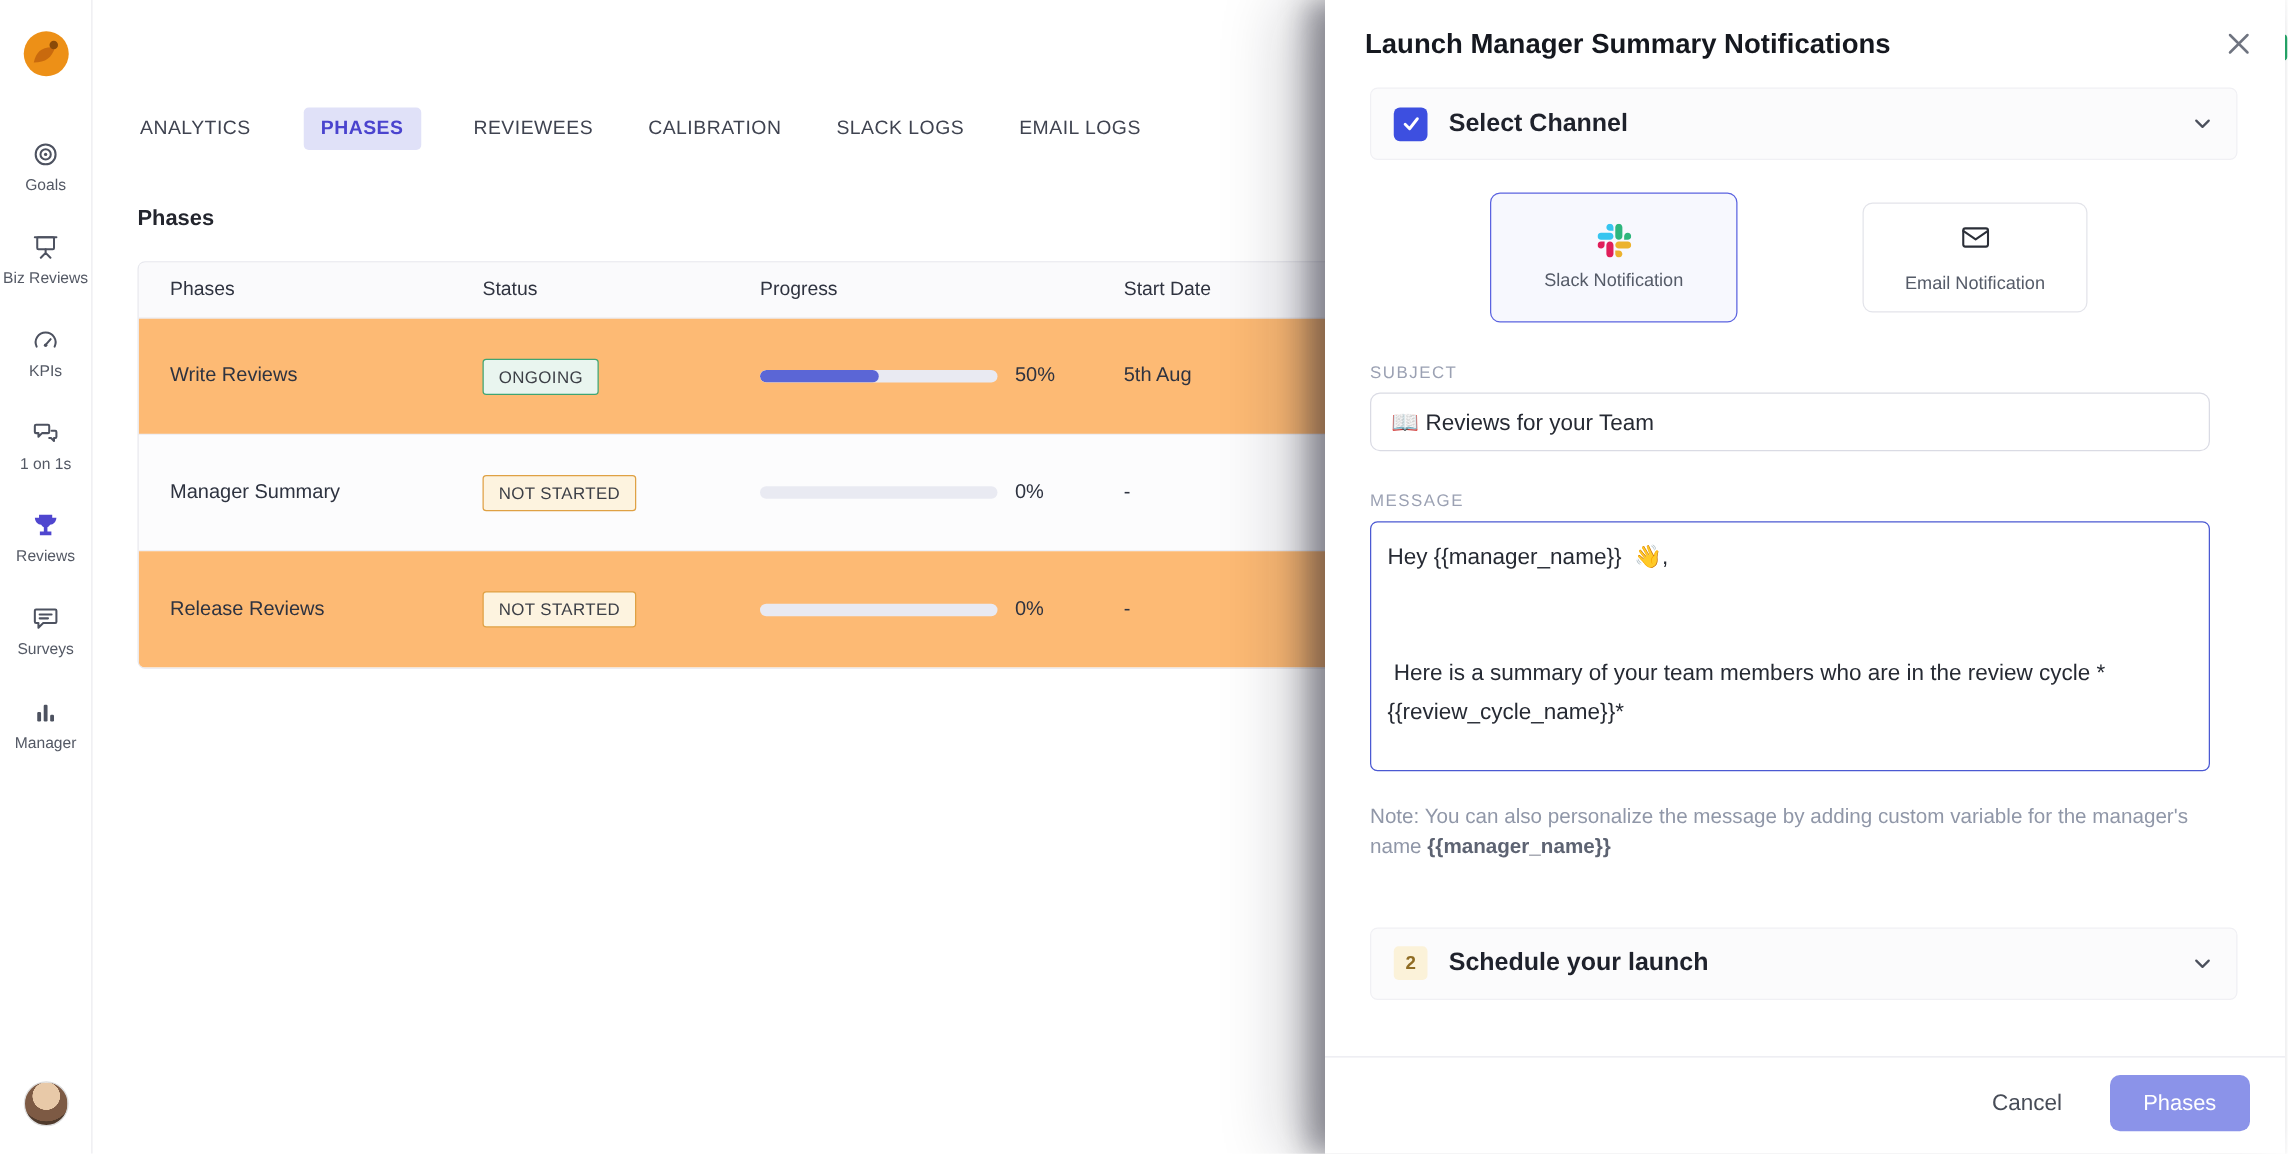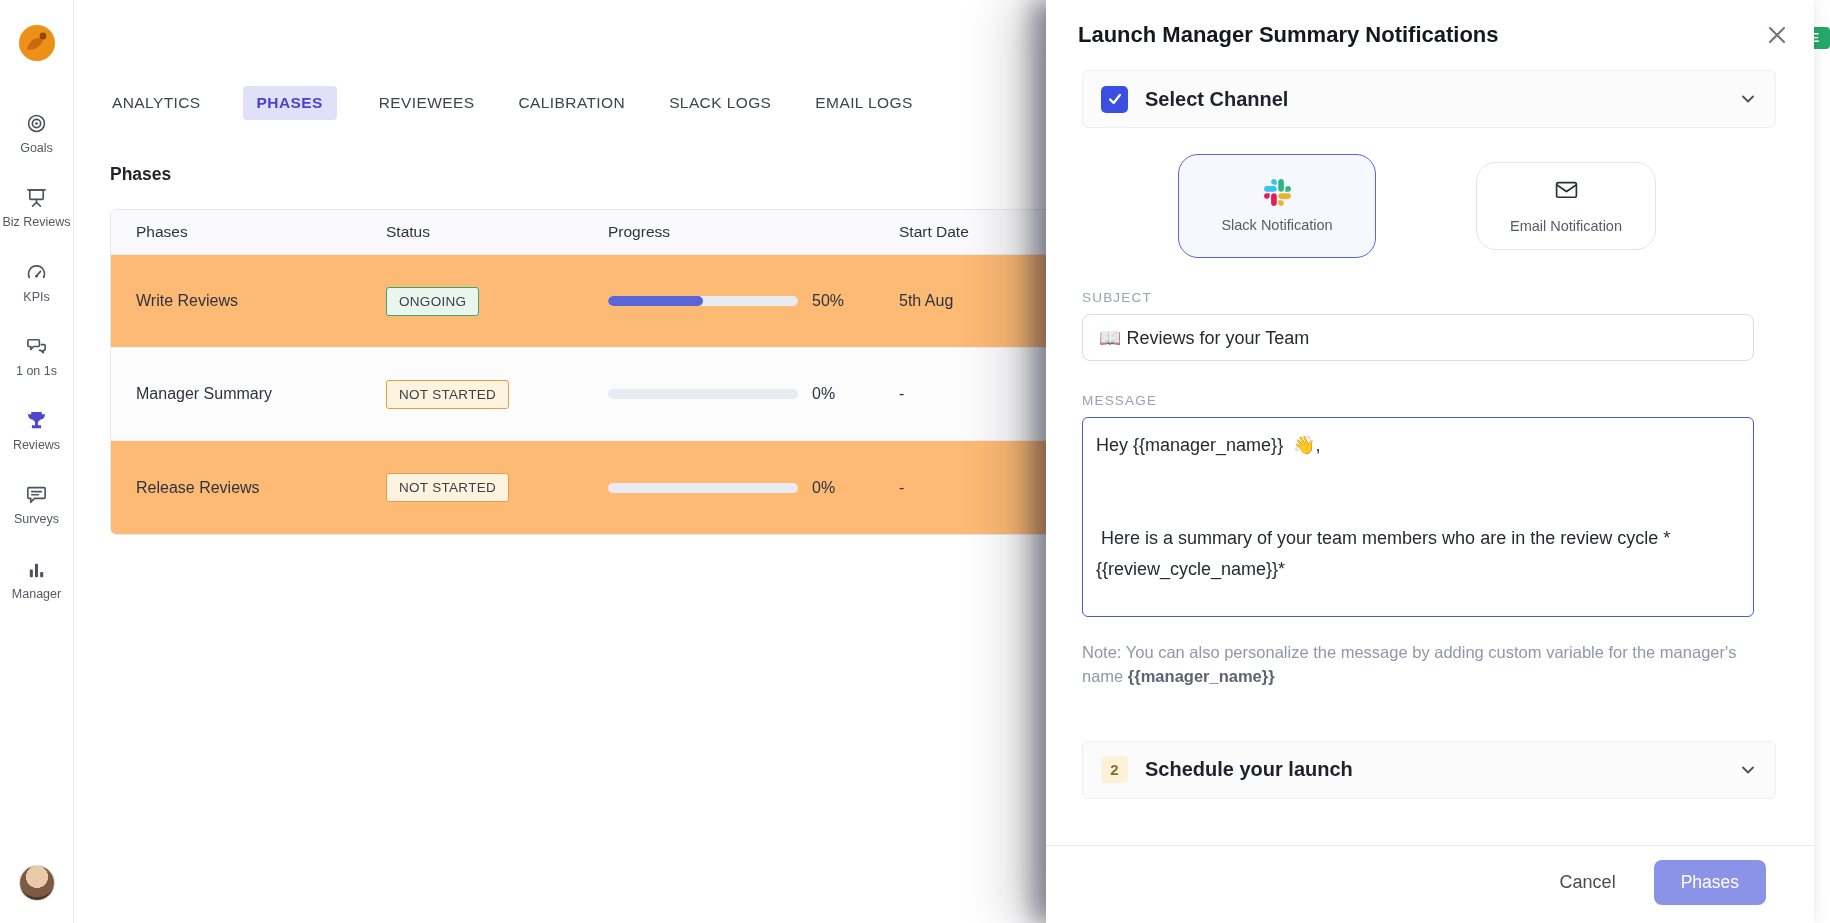--- a/index.html
+++ b/index.html
@@ -61,21 +61,21 @@
   .status-ongoing { background: #e9f5ef; border: 1px solid #3fa573; }
   .status-not-started { background: #fdf3df; border: 1px solid #dfa144; }
   .progress-wrap { display: flex; align-items: center; gap: 14px; }
   .progress-track { width: 190px; height: 10px; border-radius: 5px; background: #e9eaf2; overflow: hidden; }
   .progress-fill { height: 100%; border-radius: 5px; background: #5b66d6; }
   .progress-label { font-size: 16px; color: #2e3340; }
   .cell-date { font-size: 16px; color: #2e3340; }
 
   
   .modal {
-    position: absolute; top: 0; right: 16px; width: 768px; height: 923px;
+    position: absolute; top: 0; right: 2px; width: 768px; height: 923px;
     background: #fff; z-index: 20; display: flex; flex-direction: column;
     box-shadow: -14px 0 22px rgba(18,18,35,.42), -34px 0 48px rgba(18,18,35,.18);
   }
   .modal-header { display: flex; align-items: flex-start; justify-content: space-between; padding: 22px 24px 14px 32px; }
   .modal-title { font-size: 22px; font-weight: 700; color: #15181f; }
   .close-btn { cursor: pointer; width: 22px; height: 22px; margin-top: 4px; }
   .close-btn svg { width: 18px; height: 18px; stroke: #6f7480; stroke-width: 2; stroke-linecap: round; }
   .modal-body { flex: 1; overflow-y: auto; padding: 8px 38px 10px 36px; }
 
   .panel {
@@ -85,21 +85,21 @@
   }
   .panel-title { font-size: 20px; font-weight: 700; color: #1f222c; }
   .checkbox { width: 27px; height: 27px; border-radius: 5px; background: #3d4fe0; display: flex; align-items: center; justify-content: center; cursor: pointer; flex-shrink: 0; }
   .checkbox svg { width: 16px; height: 16px; stroke: #fff; stroke-width: 2.6; fill: none; stroke-linecap: round; stroke-linejoin: round; }
   .chevron { margin-left: auto; width: 18px; height: 18px; cursor: pointer; }
   .chevron svg { width: 18px; height: 18px; stroke: #4b505c; stroke-width: 1.8; fill: none; stroke-linecap: round; stroke-linejoin: round; }
 
   .channels { display: flex; align-items: center; gap: 100px; margin: 26px 0 0 96px; }
   .channel-card {
     display: flex; flex-direction: column; align-items: center; justify-content: center; gap: 11px;
-    border-radius: 20px; cursor: pointer; background: #fff; border: 1px solid #e3e4ea;
+    border-radius: 8px; cursor: pointer; background: #fff; border: 1px solid #e3e4ea;
   }
   .channel-card.slack { width: 198px; height: 104px; border: 1.5px solid #5b63e0; background: #f7f8fe; }
   .channel-card.email { width: 180px; height: 88px; }
   .channel-label { font-size: 14.5px; color: #555b68; }
   .slack-logo { width: 27px; height: 27px; }
   .email-ic svg { width: 25px; height: 25px; stroke: #2b2f38; stroke-width: 1.6; fill: none; stroke-linecap: round; stroke-linejoin: round; }
 
   .field-label { margin-top: 32px; font-size: 13.5px; letter-spacing: 1.2px; color: #9ba1b3; font-weight: 500; }
   .subject-input {
     margin-top: 9px; width: calc(100% - 22px); height: 47px;
@@ -115,21 +115,21 @@
   .note { margin-top: 20px; width: calc(100% - 22px); font-size: 16.5px; line-height: 1.45; color: #9097a8; }
   .note b { font-weight: 700; color: #5d6372; }
 
   .schedule-panel { margin-top: 52px; margin-bottom: 30px; }
   .step-badge {
     width: 27px; height: 27px; border-radius: 4px; background: #fbf2d9; color: #8f6c23;
     display: flex; align-items: center; justify-content: center; font-size: 15px; font-weight: 600; flex-shrink: 0;
   }
 
   .modal-footer {
-    border-top: 1px solid #e9e9ef; padding: 14px 48px 18px;
+    border-top: 1px solid #e9e9ef; padding: 14px 28px 18px;
     display: flex; justify-content: flex-end; align-items: center; gap: 38px; background: #fff;
   }
   .cancel-btn { font-size: 18px; color: #474c57; cursor: pointer; background: none; border: none; font-family: "Liberation Sans", sans-serif; }
   .launch-btn {
     background: #8b93e9; color: #fff; border: none; border-radius: 8px;
     padding: 12px 27px; font-size: 17.5px; font-weight: 500; cursor: pointer;
     font-family: "Liberation Sans", sans-serif;
   }
 </style>
 </head>

